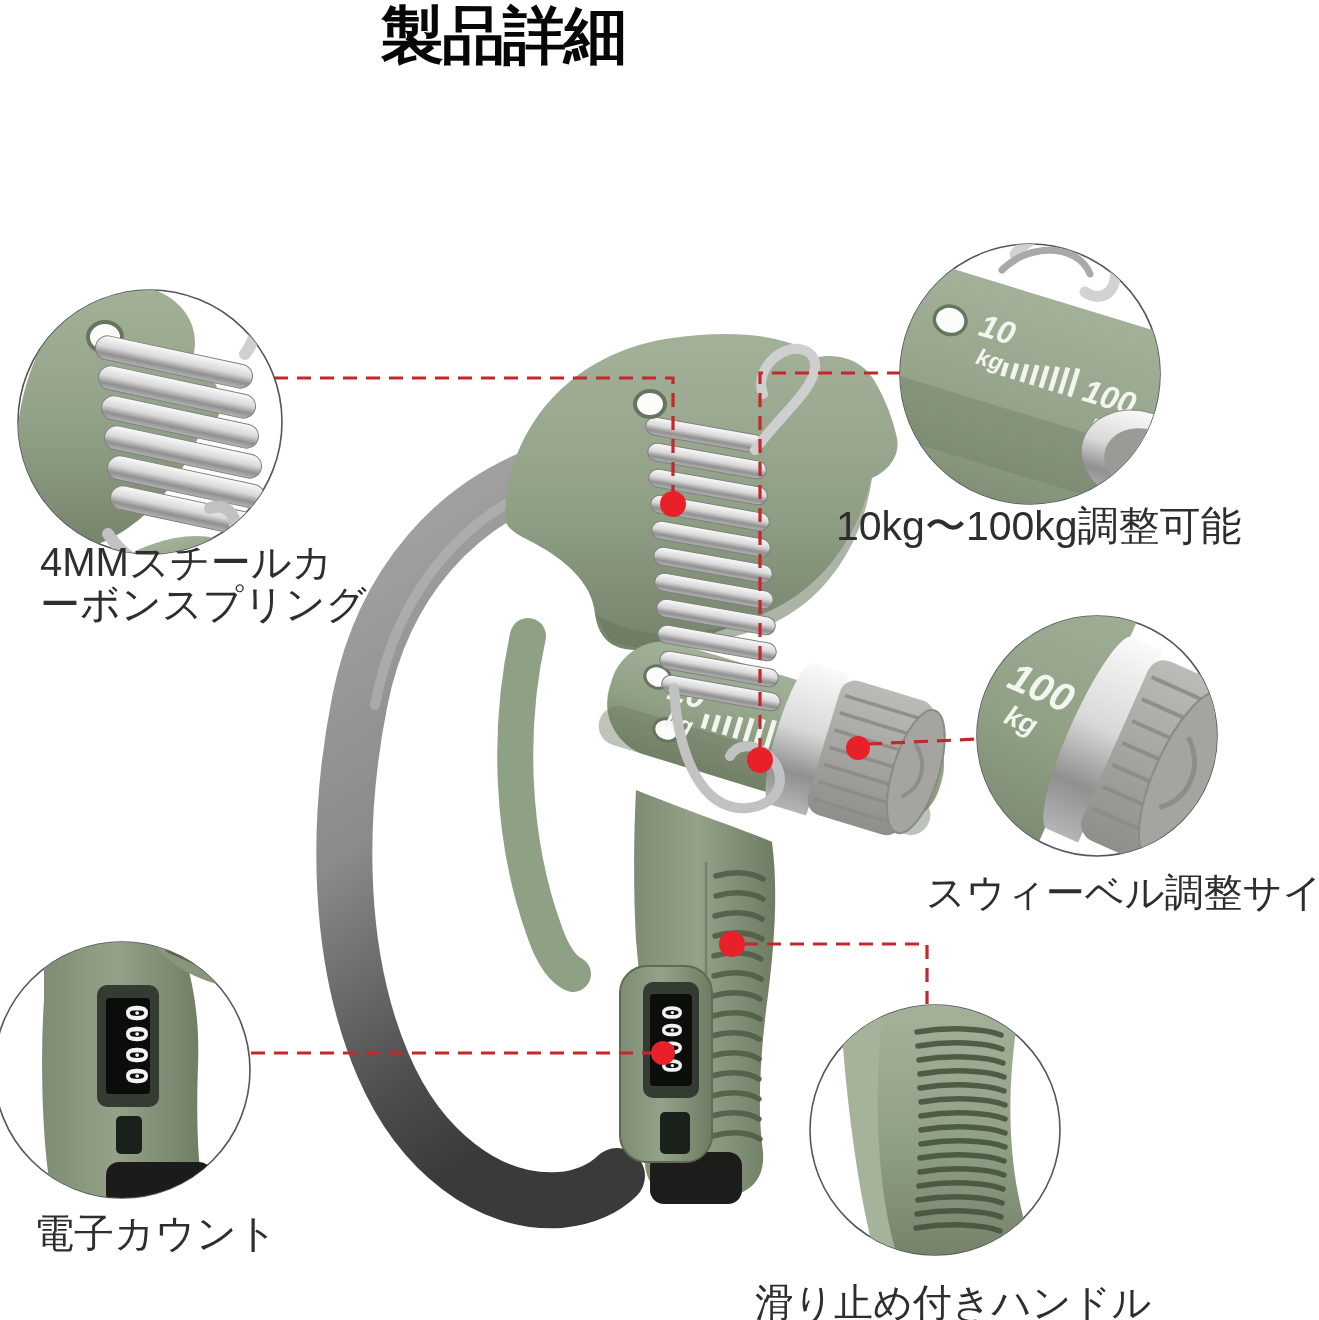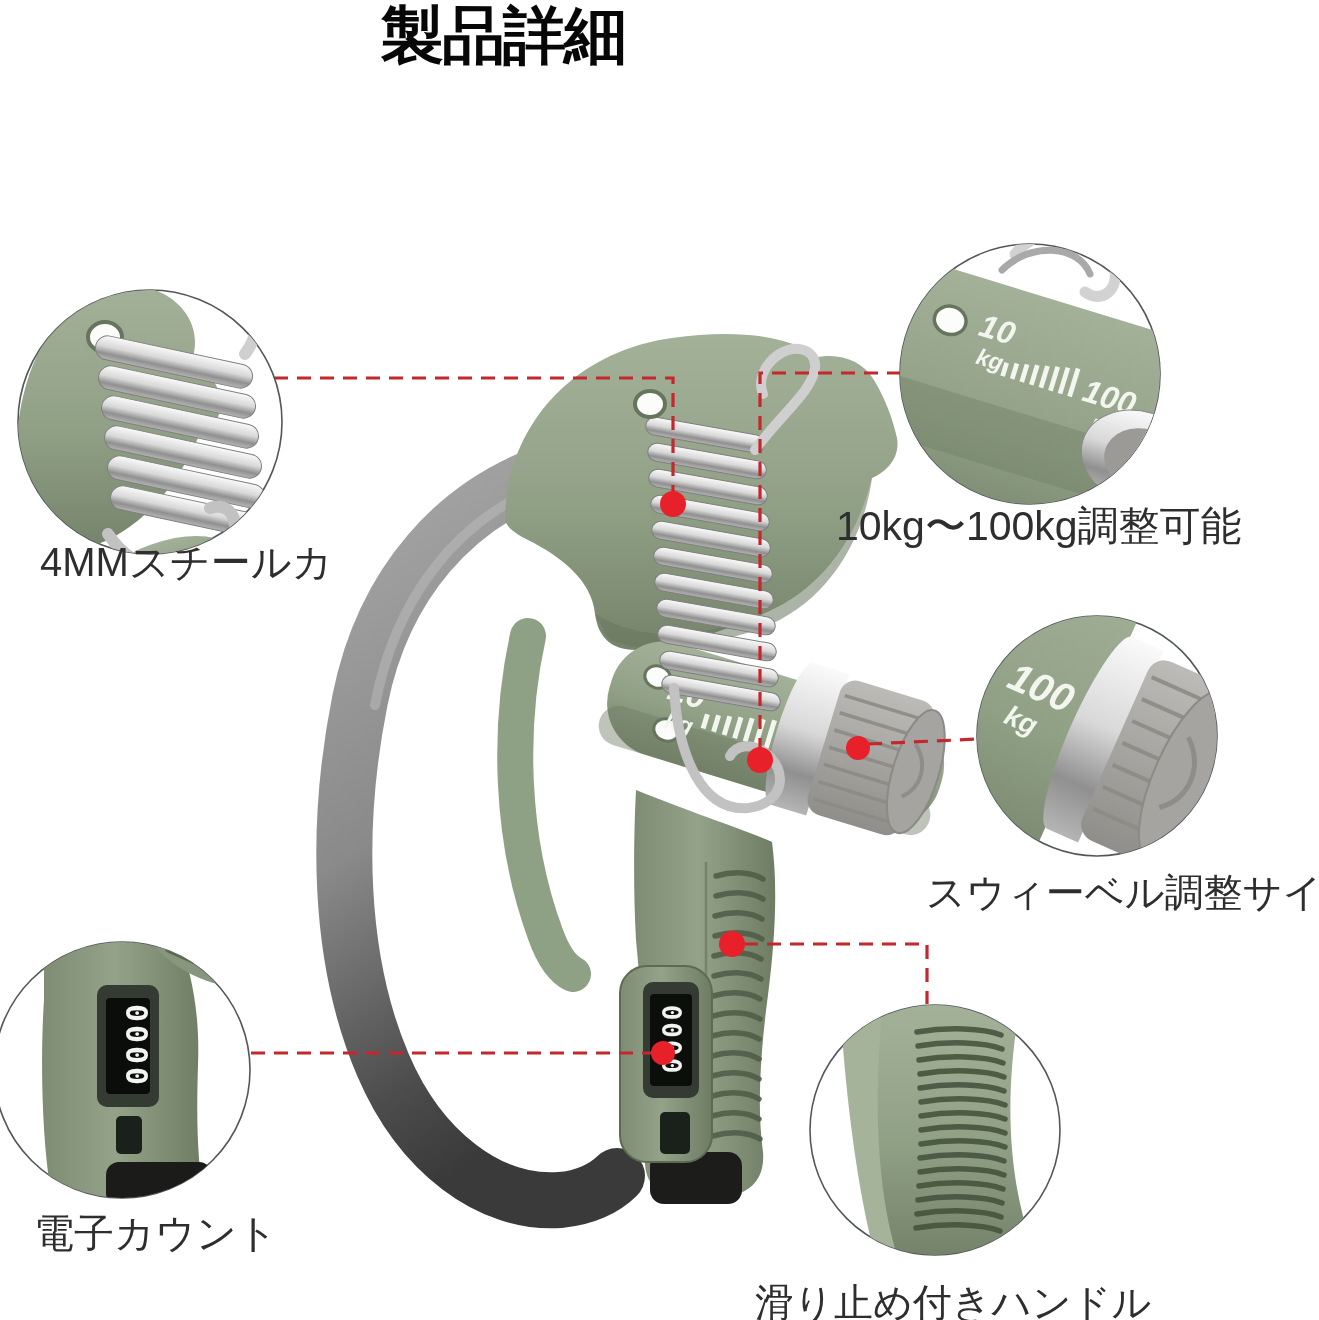--- a/index.html
+++ b/index.html
@@ -349,18 +349,19 @@
         </g>
       </g>
     </g>
   </g>
 </svg>
 
   <div id="title">製品詳細</div>
 
   <div id="lbl-spring" class="lbl">
     <span>4MMスチールカ</span><br>
+    <span>ーボンスプリング</span>
   </div>
   <div id="lbl-range" class="lbl">10kg〜100kg調整可能</div>
   <div id="lbl-swivel" class="lbl">スウィーベル調整サイズ</div>
   <div id="lbl-counter" class="lbl">電子カウント</div>
   <div id="lbl-grip" class="lbl">滑り止め付きハンドル</div>
 </div>
 
 </body></html>

